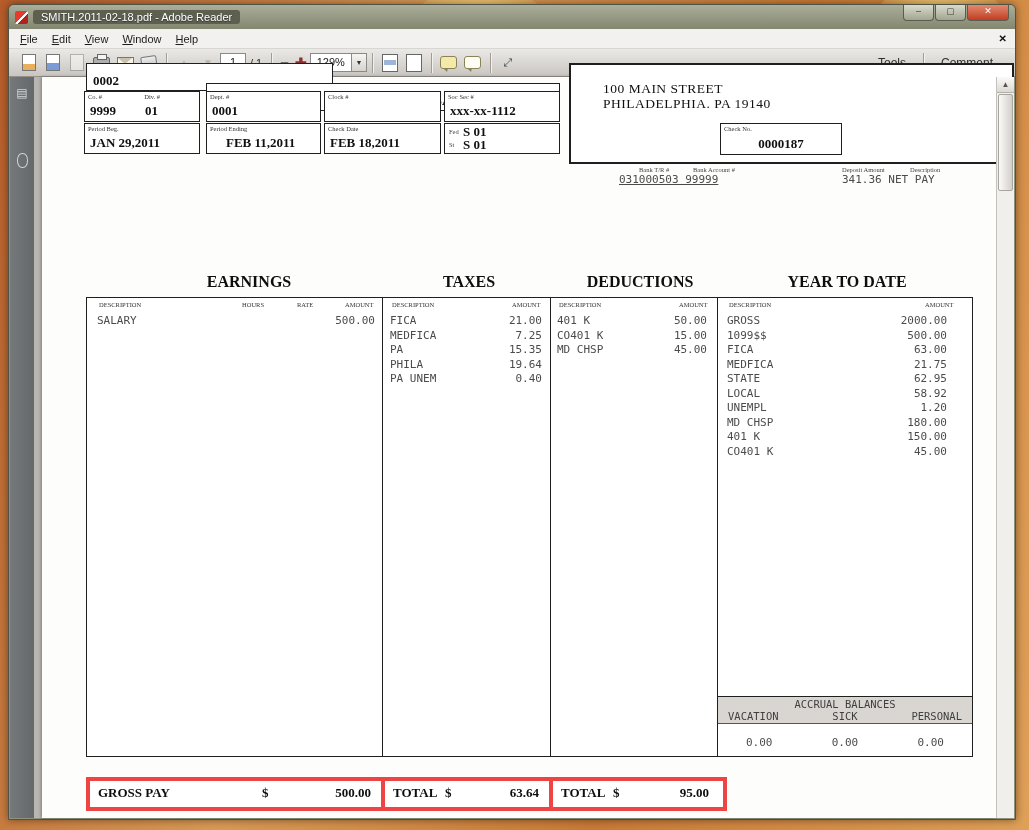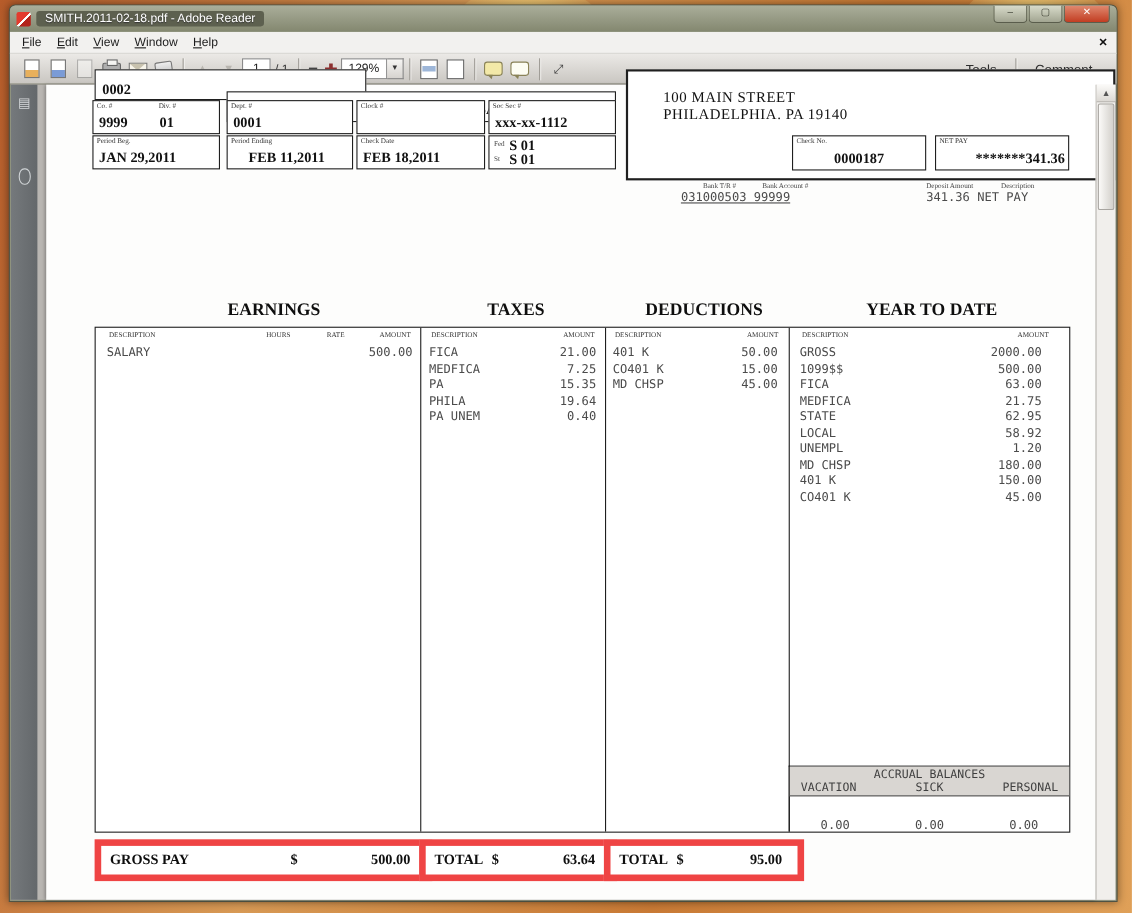--- a/index.html
+++ b/index.html
@@ -75,22 +75,22 @@
   .colhead{position:absolute;top:3px;font-family:"Liberation Serif",serif;font-size:6.5px;color:#333;}
   .rows{position:absolute;top:16px;font-size:11px;line-height:14.5px;}
   .rows .row{display:flex;}
   .rows .d{white-space:pre;}
   .rows .a{position:absolute;right:0;text-align:right;white-space:pre;}
   .rows .row{position:relative;}
   .accrual{position:absolute;left:630px;top:398px;right:0;bottom:0;border-left:1px solid #1f1f1f;border-top:1px solid #1f1f1f;}
   .acc-head{background:#d9d6d2;border-bottom:1px solid #555;font-family:"DejaVu Sans Mono",monospace;color:#3f3f3f;}
   .acc-title{text-align:center;font-size:10.5px;padding-top:1px;}
   .acc-cols{display:flex;justify-content:space-between;font-size:10.5px;padding:0 10px 1px 10px;}
-  .acc-vals{display:flex;justify-content:space-between;font-family:"DejaVu Sans Mono",monospace;font-size:11px;color:#4b4b4b;padding:20px 28px 0 28px;}
-  .totcell{position:absolute;top:686px;height:26px;border:6px solid #ef4444;background:#fff;}
+  .acc-vals{display:flex;justify-content:space-between;font-family:"DejaVu Sans Mono",monospace;font-size:11px;color:#4b4b4b;padding:12px 28px 0 28px;}
+  .totcell{position:absolute;top:700px;height:26px;border:4px solid #ef4444;background:#fff;}
   .totcell .tl{position:absolute;left:8px;top:4px;font-family:"Liberation Serif",serif;font-weight:bold;font-size:13px;color:#0e0e0e;}
   .totcell .tc{position:absolute;font-family:"Liberation Serif",serif;font-weight:bold;font-size:13px;color:#0e0e0e;}
   .totcell .tv{position:absolute;right:14px;top:4px;font-family:"Liberation Serif",serif;font-weight:bold;font-size:13px;color:#0e0e0e;}
 </style>
 </head>
 <body>
 
 <div class="glow" style="left:420px;top:-10px"></div>
 <div class="glow" style="left:880px;top:-12px"></div>
 
@@ -182,24 +182,20 @@
         <div class="bx" style="left:164px;top:-14px;width:352px;height:26px;text-align:right;margin-top:20px;">
           <span class="val" style="position:relative;top:7px;">A SAMPLE COMPANY</span>
         </div>
 
         <div class="bx" style="left:527px;top:-14px;width:441px;height:97px;border-width:2px;">
           <div class="serif" style="position:absolute;left:32px;top:16px;font-size:13.5px;letter-spacing:.5px;">100 MAIN STREET</div>
           <div class="serif" style="position:absolute;left:32px;top:31px;font-size:13.5px;letter-spacing:.5px;">PHILADELPHIA. PA 19140</div>
           <div class="bx" style="left:149px;top:58px;width:120px;height:30px;border-width:1.5px;">
             <span class="lbl">Check No.</span>
             <span class="val" style="position:absolute;left:0;right:0;bottom:2px;text-align:center;">0000187</span>
-          </div>
-          <div class="bx" style="left:279px;top:58px;width:120px;height:30px;border-width:1.5px;">
-            <span class="lbl">NET PAY</span>
-            <span class="val" style="position:absolute;right:3px;bottom:2px;">*******341.36</span>
           </div>
         </div>
 
         <span class="tinylbl abs" style="left:597px;top:89px;">Bank T/R #</span>
         <span class="tinylbl abs" style="left:651px;top:89px;">Bank Account #</span>
         <span class="mono abs" style="left:577px;top:96px;font-size:11px;text-decoration:underline;">031000503  99999</span>
         <span class="tinylbl abs" style="left:800px;top:89px;">Deposit Amount</span>
         <span class="tinylbl abs" style="left:868px;top:89px;">Description</span>
         <span class="mono abs" style="left:800px;top:96px;font-size:11px;">341.36 NET PAY</span>
 

